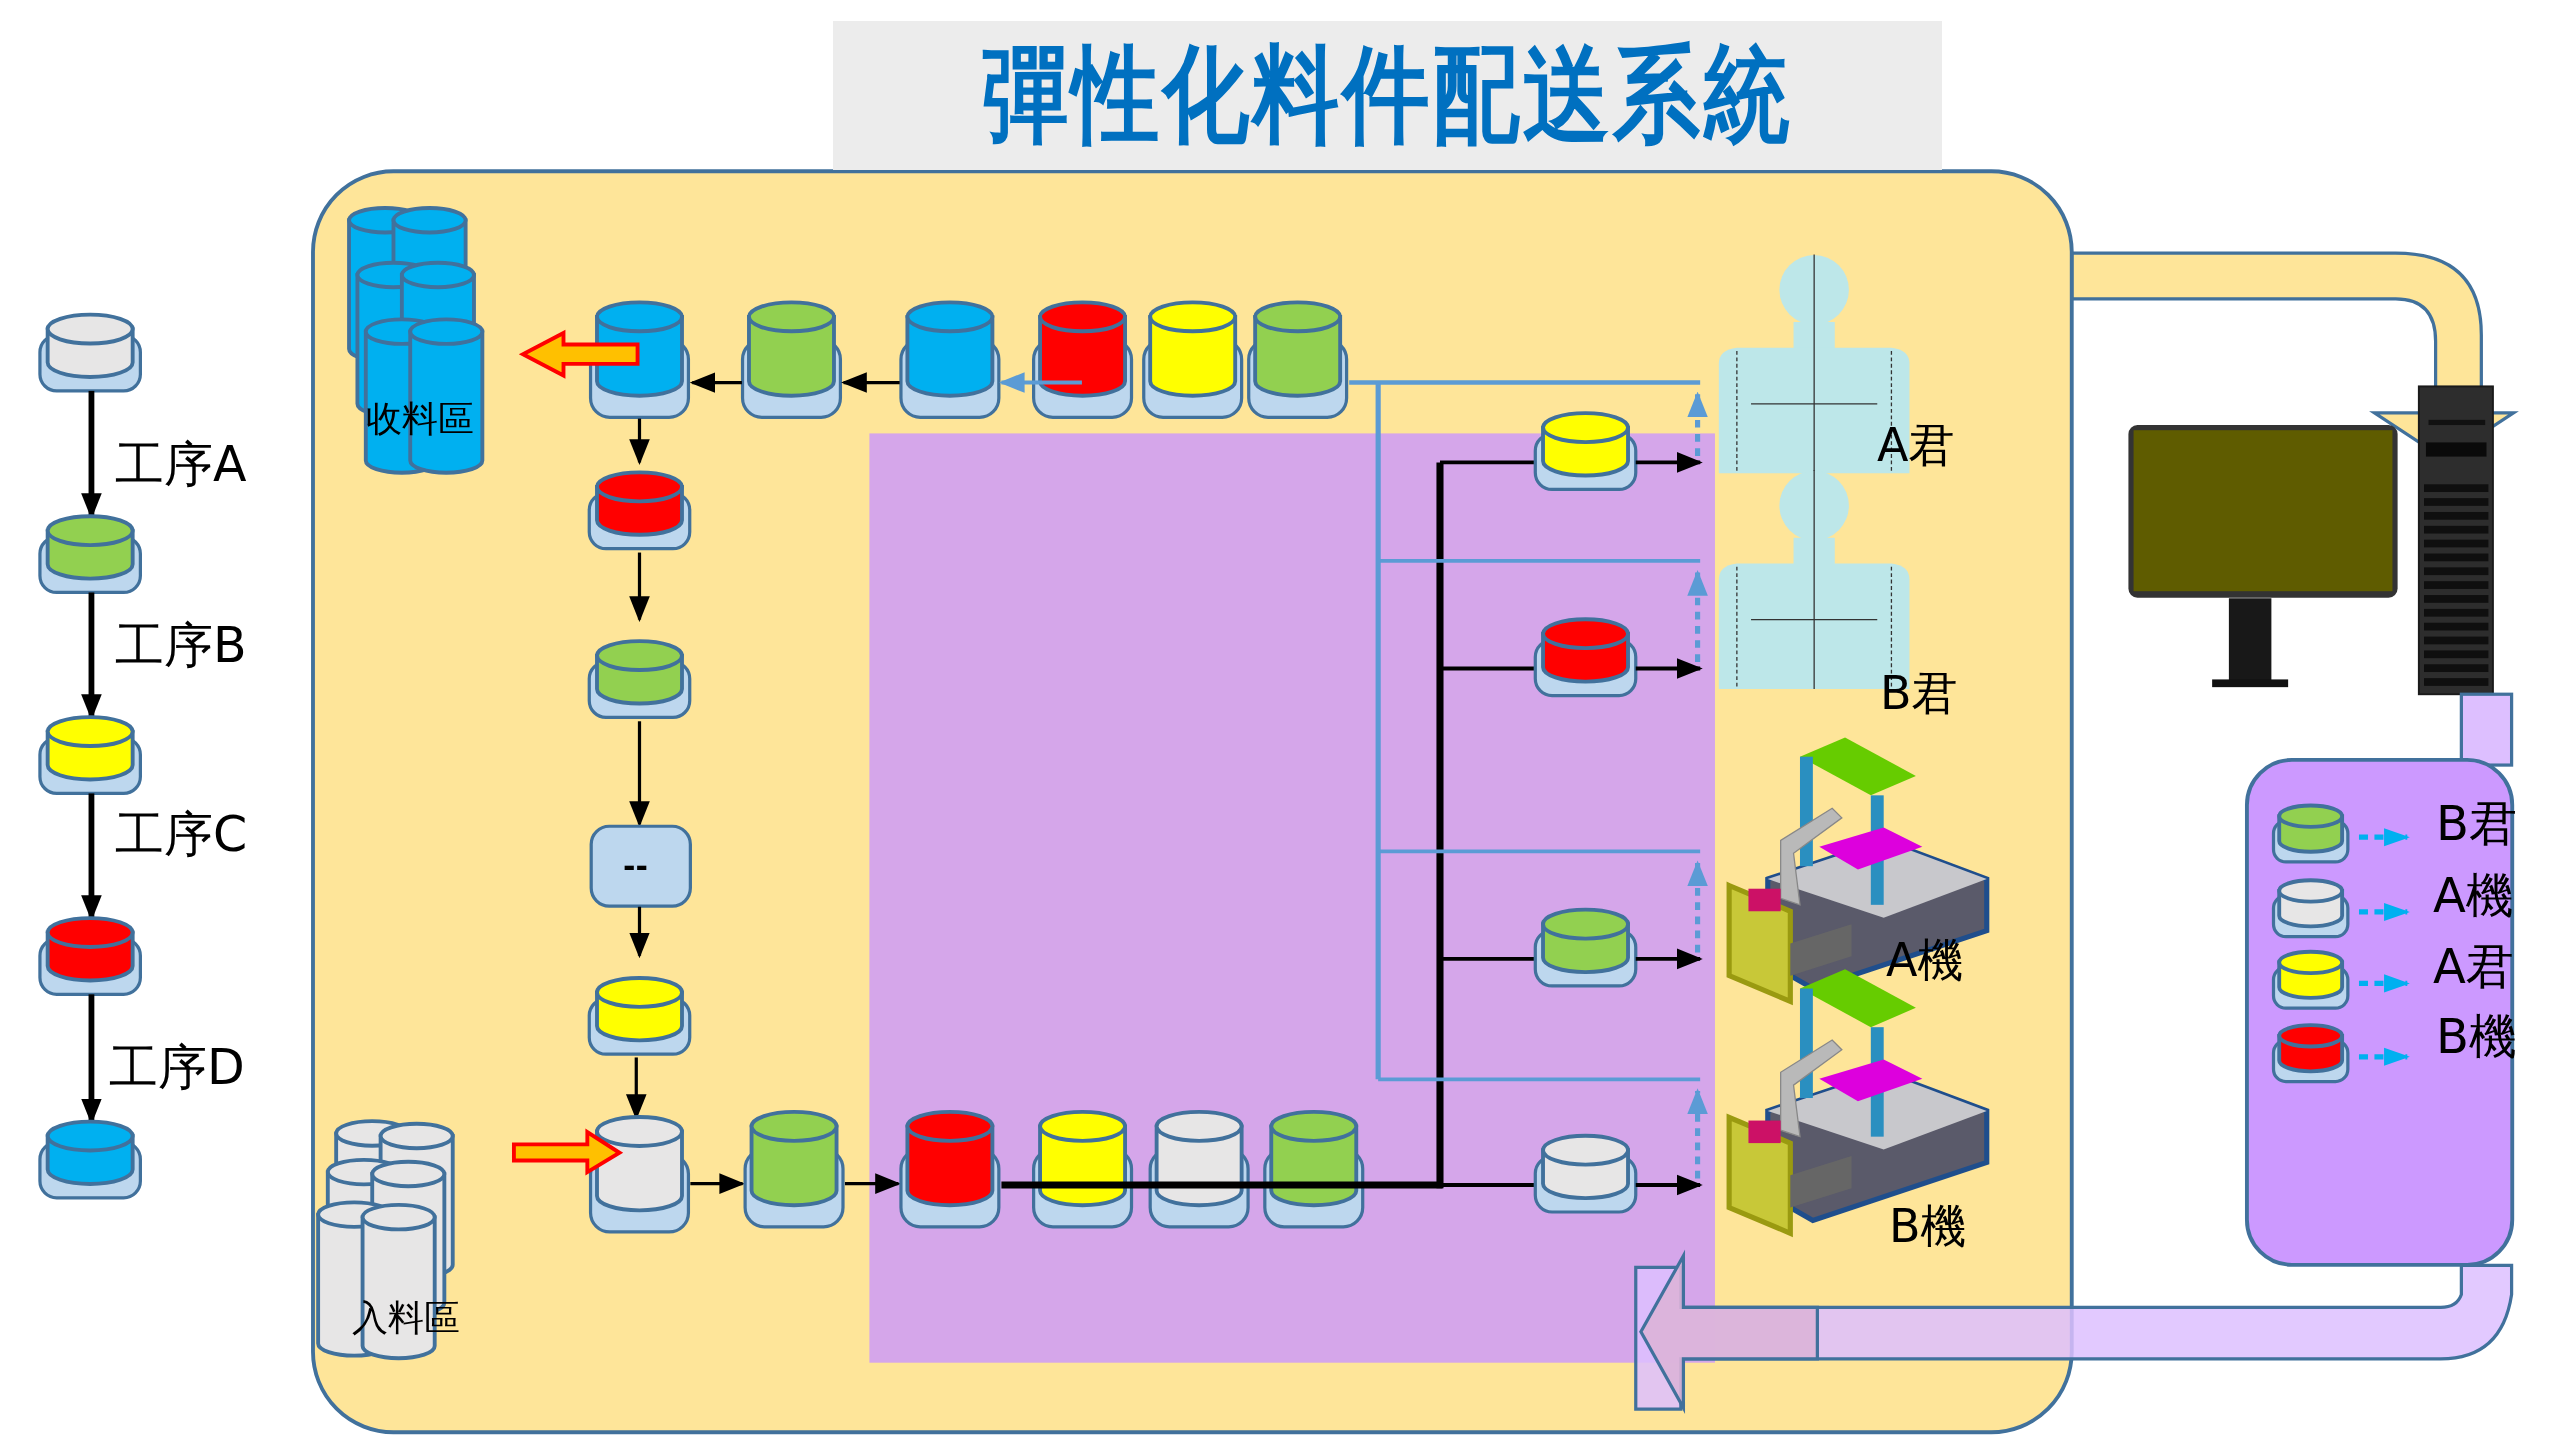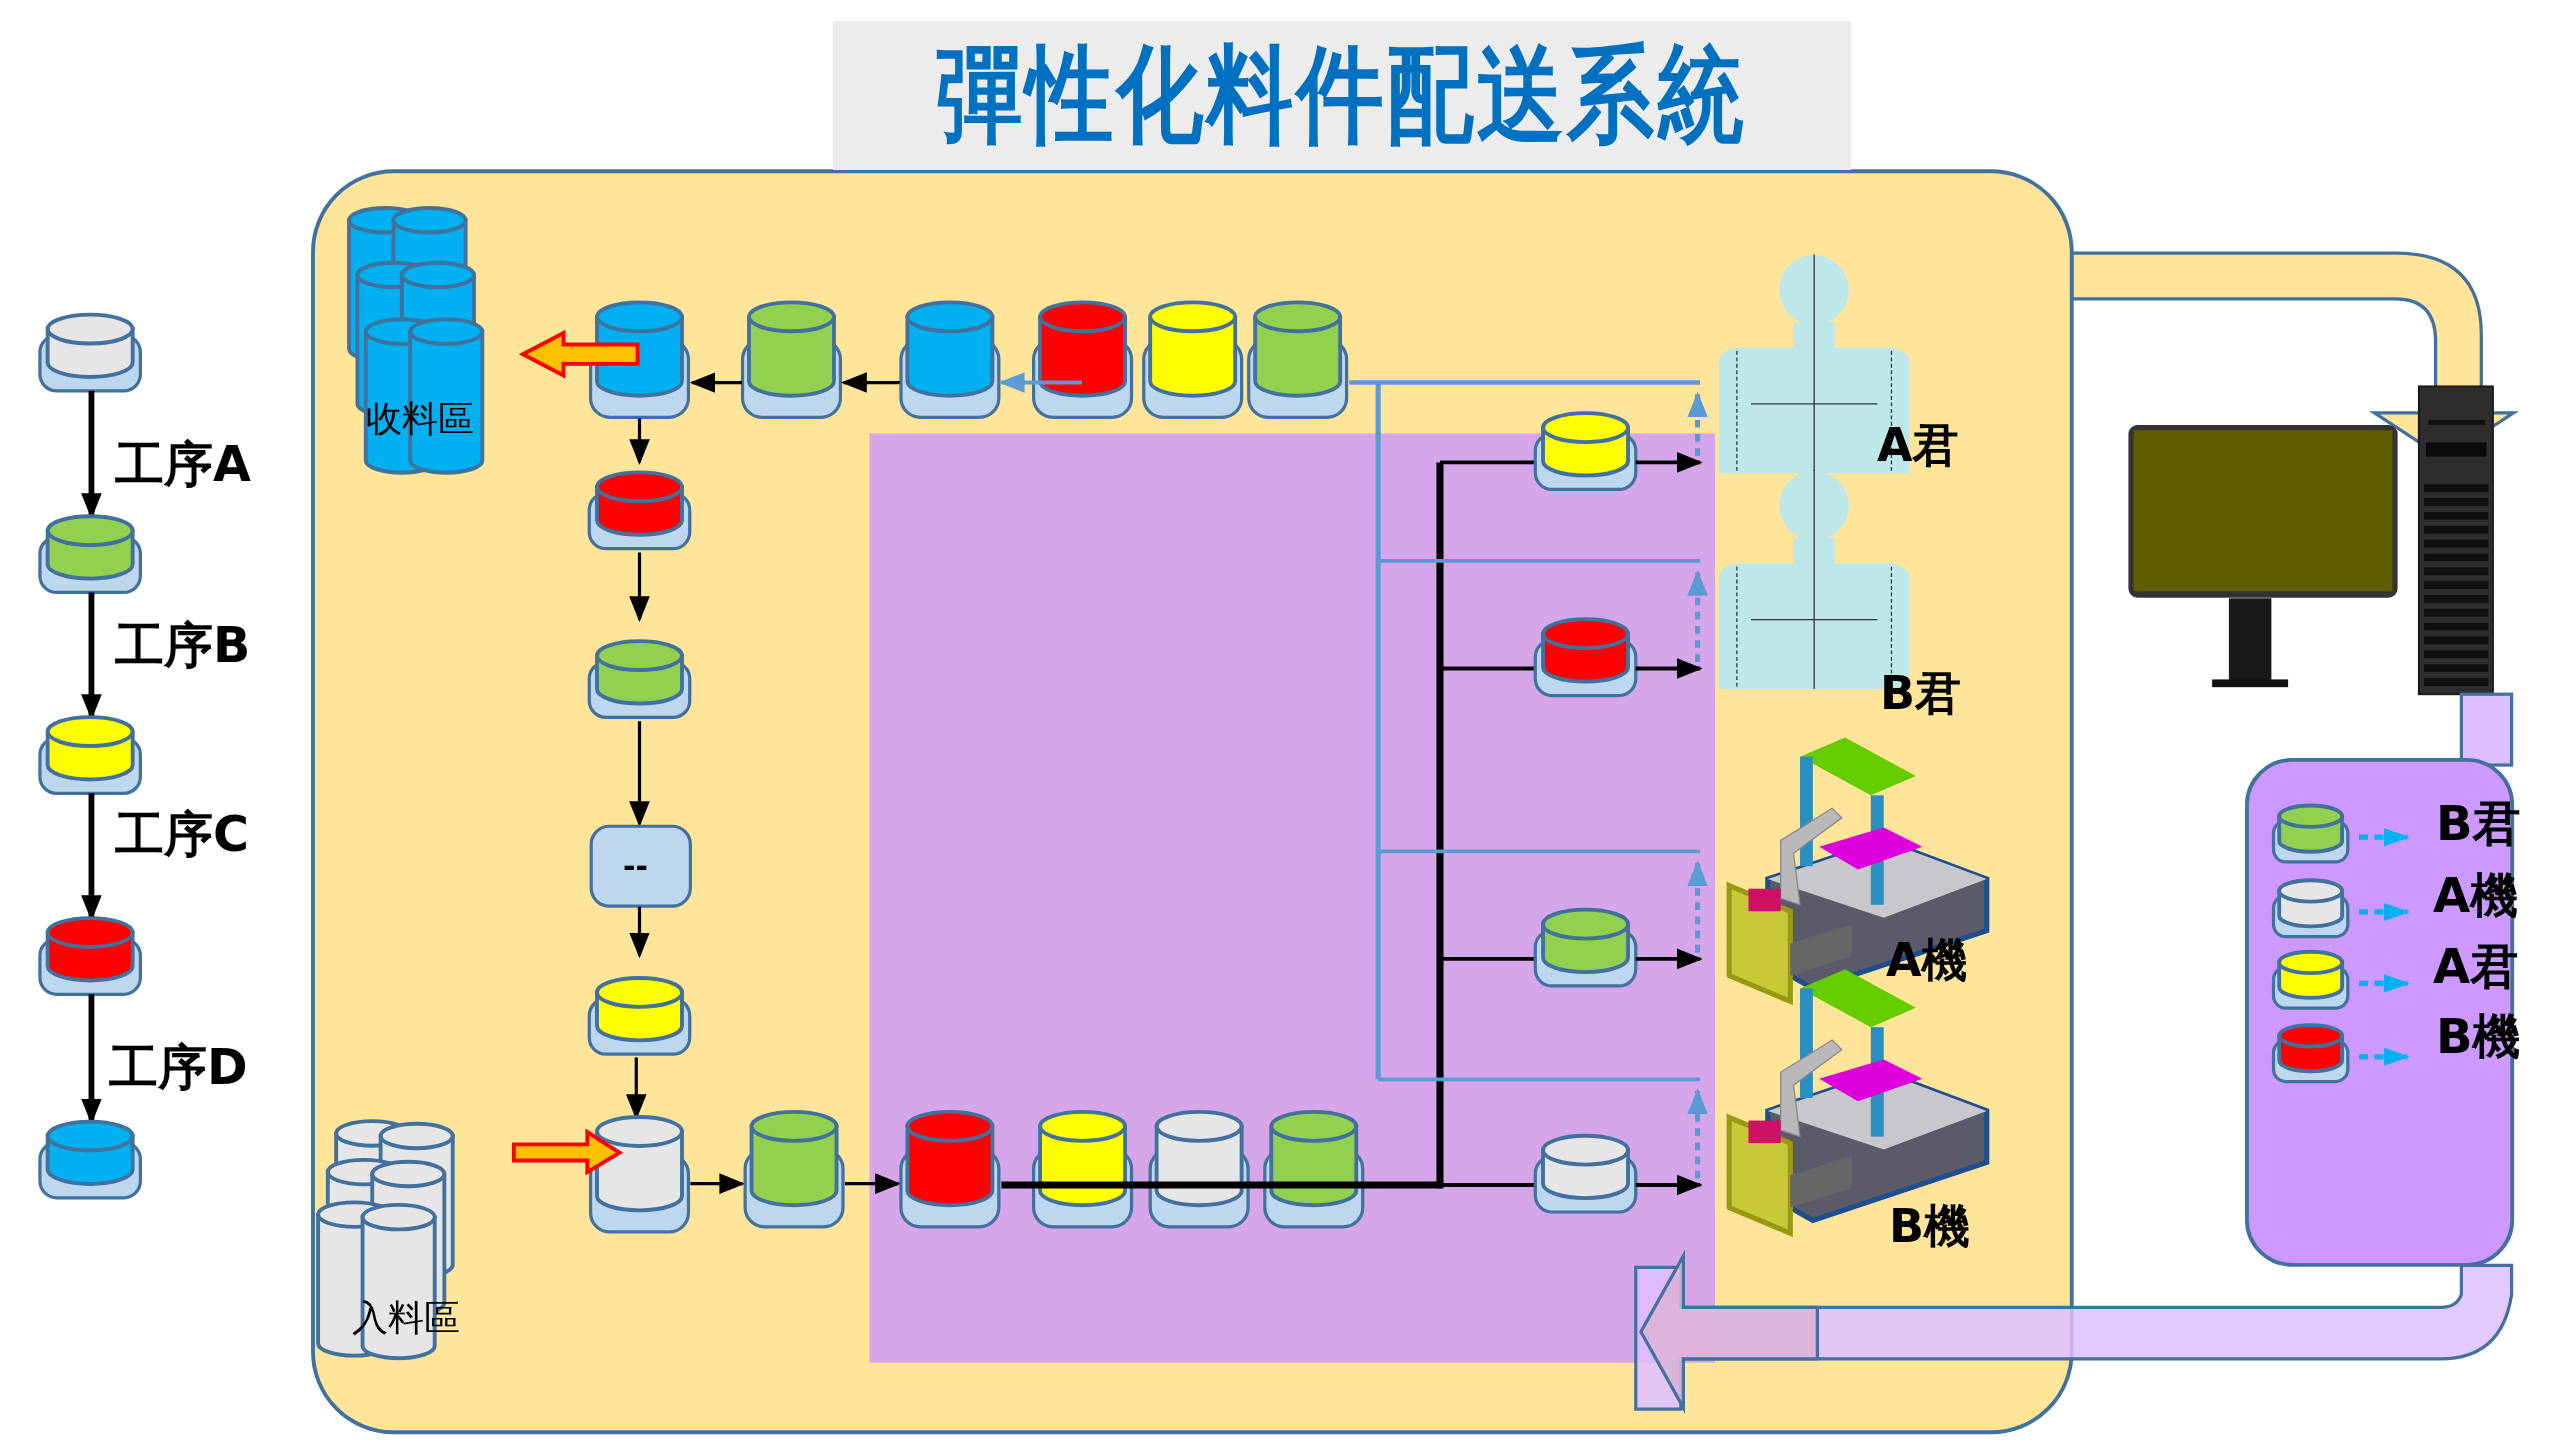--- a/index.html
+++ b/index.html
@@ -1,23 +1,23 @@
 <!DOCTYPE html>
 <html style="font-size:10.3px"><head>
 <meta charset="utf-8">
 <style>
   html, body { margin:0; padding:0; background:#ffffff; }
   body { width:2576px; height:1449px; position:relative; overflow:hidden;
          font-family:"DejaVu Sans", "Liberation Sans", sans-serif; }
   #stage { position:absolute; left:0; top:0; width:2576px; height:1449px; }
-  .title-box { position:absolute; left:833px; top:21px; width:1018px; height:149px;
+  .title-box { position:absolute; left:833px; top:21px; width:1109px; height:149px;
                background:#ececec; display:flex; align-items:center; justify-content:center; }
   .title-text { font-family:"DejaVu Sans", sans-serif; font-weight:bold; font-size:106px;
                 color:#0070c0; letter-spacing:3.9px; transform:scaleX(0.82); white-space:nowrap; }
-  .lbl { position:absolute; font-family:"DejaVu Sans", sans-serif; font-weight:bold; color:#000;
+  .lbl { position:absolute; font-family:"DejaVu Sans", sans-serif; font-weight:normal; color:#000;
          white-space:nowrap; line-height:1; }
   .lbl-step { font-size:49px; }
   .lbl-zone { font-size:36px; font-weight:normal; }
   .lbl-dest { font-size:46px; }
   .lbl-rule { font-size:48px; }
   .dashes { position:absolute; font-size:30px; font-weight:bold; color:#000; }
 </style>
 </head>
 <body>
 

